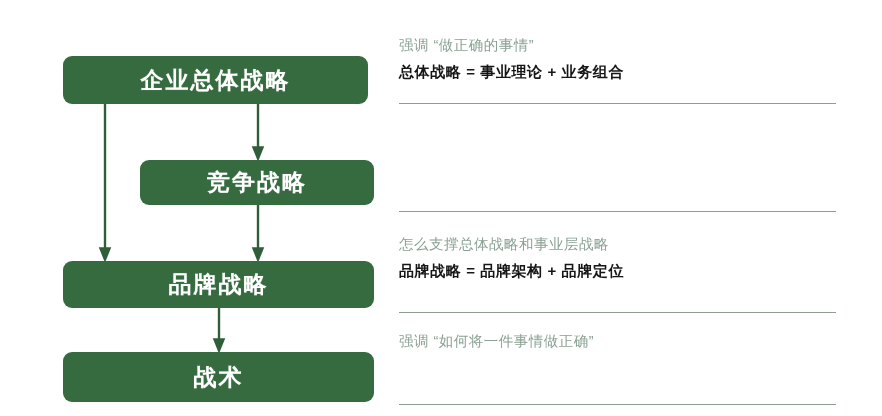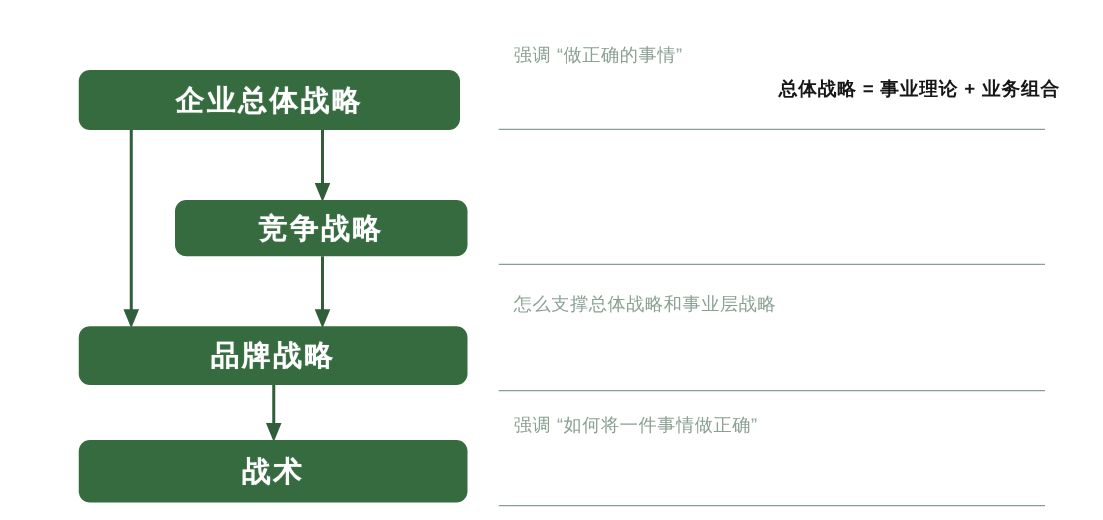--- a/index.html
+++ b/index.html
@@ -62,38 +62,36 @@
     left: 399px;
     top: 0;
     width: 440px;
     height: 416px;
   }
   .note {
     position: absolute;
     left: 0;
     width: 437px;
     box-sizing: border-box;
-    margin-left: 12px;
   }
   .note-caption {
     color: #8AA193;
     font-size: 14.5px;
     line-height: 1.35;
     letter-spacing: 0.5px;
     white-space: nowrap;
   }
   .note-formula {
     color: #161616;
     font-size: 15px;
     font-weight: 700;
     line-height: 1.4;
     letter-spacing: 0.6px;
     margin-top: 5px;
     white-space: nowrap;
-    text-align: right;
   }
   .note-rule {
     position: absolute;
     left: 0;
     width: 437px;
     height: 1px;
     background: #8C9E92;
   }
   #note-0 { top: 36px; }
   #note-1 { top: 152px; }
@@ -149,20 +147,21 @@
     <div class="note" id="note-0">
       <div class="note-caption">强调 “做正确的事情”</div>
       <div class="note-formula">总体战略 = 事业理论 + 业务组合</div>
     </div>
     <div class="note-rule" id="rule-0"></div>
 
     <div class="note-rule" id="rule-1"></div>
 
     <div class="note" id="note-2">
       <div class="note-caption">怎么支撑总体战略和事业层战略</div>
+      <div class="note-formula">品牌战略 = 品牌架构 + 品牌定位</div>
     </div>
     <div class="note-rule" id="rule-2"></div>
 
     <div class="note" id="note-3">
       <div class="note-caption">强调 “如何将一件事情做正确”</div>
     </div>
     <div class="note-rule" id="rule-3"></div>
 
   </div>
 </div>

